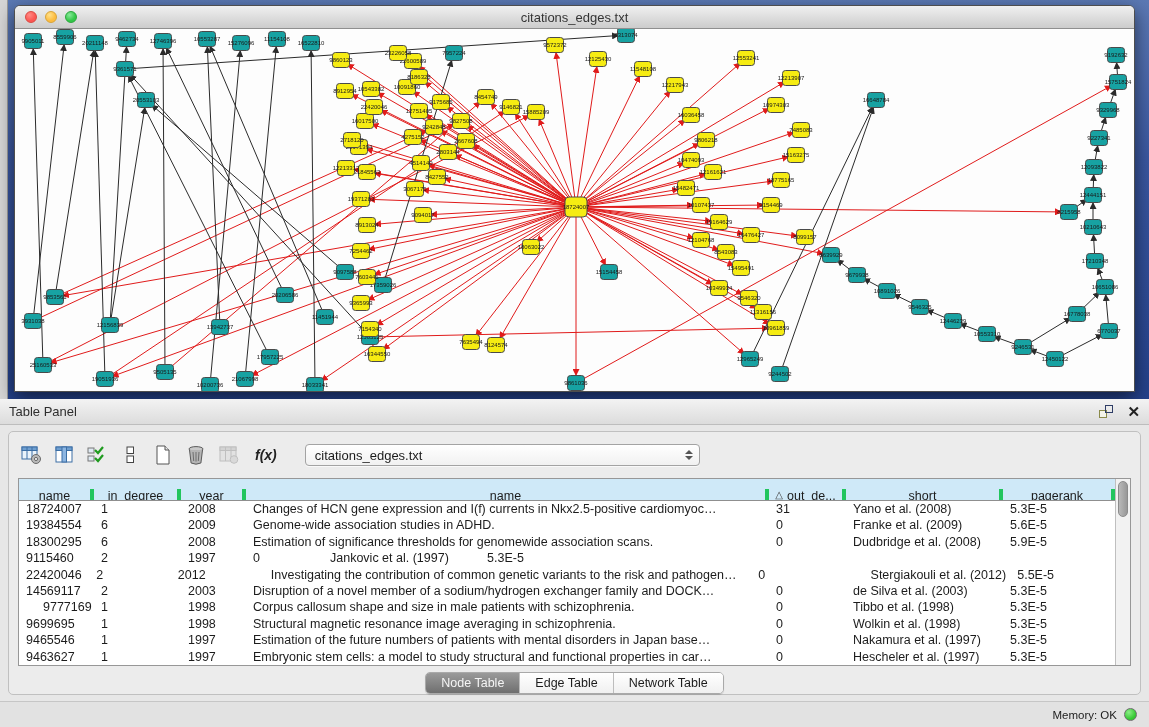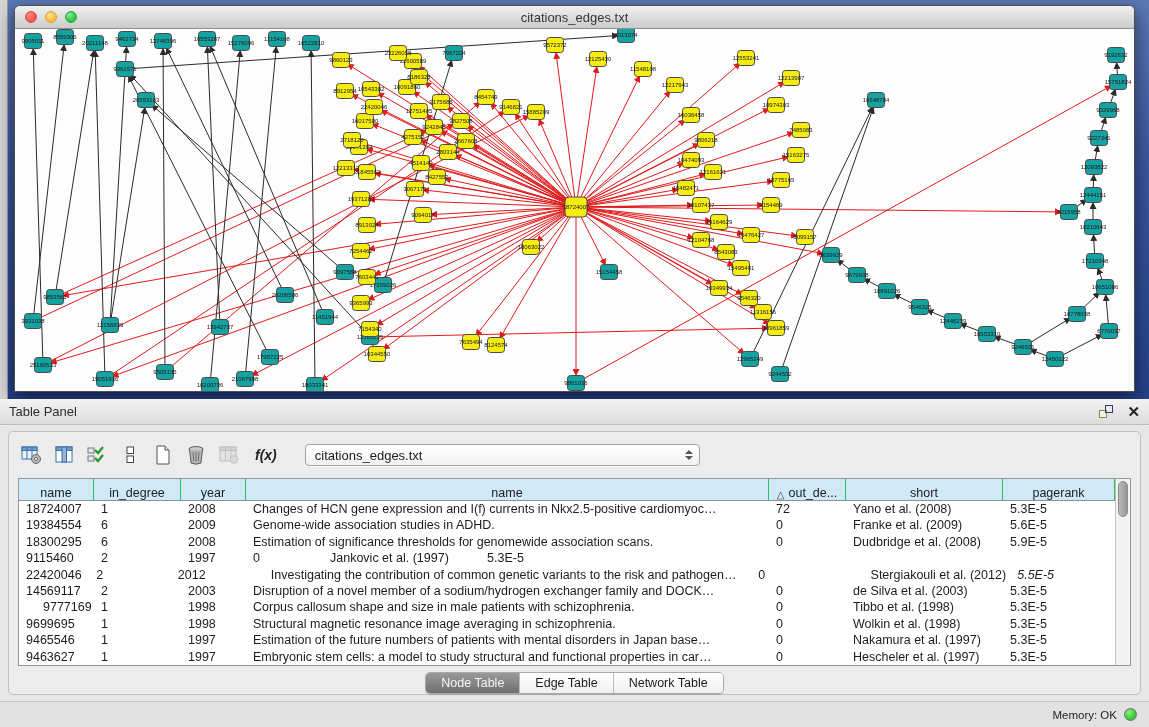--- a/index.html
+++ b/index.html
@@ -47,22 +47,22 @@
            background:linear-gradient(#ffffff,#f1f1f1); padding:0 6px 0 9px; margin-left:14px; box-shadow:0 1px 0 rgba(255,255,255,.7); }
   .combo-value { flex:1; font-size:13px; color:#1c1c1c; }
   .combo-arrows { display:flex; flex-direction:column; gap:2px; align-items:center; }
   .combo-arrows i { width:0; height:0; border-left:4px solid transparent; border-right:4px solid transparent; }
   .combo-arrows .up { border-bottom:4px solid #555; }
   .combo-arrows .dn { border-top:4px solid #555; }
 
   .table-wrap { display:flex; border:1px solid #979797; background:#fff; height:188px; }
   .grid { flex:1; overflow:hidden; }
   .thead { display:flex; height:22px; background:#cfe9f8; border-bottom:1px solid #8f8f8f; }
-  .th { display:flex; align-items:flex-end; justify-content:center; font-size:12.5px; color:#1c1c1c;
-        border-right:1px solid #22c55e; overflow:hidden; white-space:nowrap; }
+  .th { display:flex; align-items:flex-start; justify-content:center; font-size:12.5px; color:#1c1c1c;
+        border-right:4px solid #22c55e; overflow:hidden; white-space:nowrap;margin-top:10px; }
   .th .sortmark { font-size:10px; color:#444; margin-right:4px; }
   .tr { display:flex; height:16.4px; background:#fff; }
   .td { font-size:12.5px; color:#1c1c1c; padding:1px 0 0 7px; overflow:hidden; white-space:nowrap; }
   .vscroll { width:15px; background:#f2f2f2; border-left:1px solid #bfbfbf; position:relative; }
   .vthumb { position:absolute; top:2px; left:2px; width:10px; height:36px; border-radius:5px;
             background:linear-gradient(90deg,#b9b9b9,#989898); border:1px solid #8c8c8c; }
 
   .tabs-row { display:flex; justify-content:center; margin-top:6px; }
   .seg { display:flex; border:1px solid #a9a9a9; border-radius:5px; overflow:hidden;
          box-shadow:0 1px 1px rgba(0,0,0,.15); }
@@ -813,21 +813,21 @@
               <div class="th" style="width: 112px;">
                 <span>pagerank</span>
               </div>
             </div>
           <div id="tbody">
               <div class="tr">
                 <div class="td" style="width: 75px;">18724007</div>
                 <div class="td" style="width: 87px;">1</div>
                 <div class="td" style="width: 65px;">2008</div>
                 <div class="td" style="width: 523px;">Changes of HCN gene expression and I(f) currents in Nkx2.5-positive cardiomyoc…</div>
-                <div class="td" style="width: 77px;">72</div>
+                <div class="td" style="width: 77px;">31</div>
                 <div class="td" style="width: 157px;">Yano et al. (2008)</div>
                 <div class="td" style="width: 112px;">5.3E-5</div>
               </div>
               <div class="tr">
                 <div class="td" style="width: 75px;">19384554</div>
                 <div class="td" style="width: 87px;">6</div>
                 <div class="td" style="width: 65px;">2009</div>
                 <div class="td" style="width: 523px;">Genome-wide association studies in ADHD.</div>
                 <div class="td" style="width: 77px;">0</div>
                 <div class="td" style="width: 157px;">Franke et al. (2009)</div>
@@ -850,21 +850,21 @@
                 <div class="td" style="width: 157px;">Jankovic et al. (1997)</div>
                 <div class="td" style="width: 112px;">5.3E-5</div>
               </div>
               <div class="tr">
                 <div class="td" style="width: 75px;">22420046</div>
                 <div class="td" style="width: 87px;">2</div>
                 <div class="td" style="width: 65px;">2012</div>
                 <div class="td" style="width: 523px; margin-left: 32px;">Investigating the contribution of common genetic variants to the risk and pathogen…</div>
                 <div class="td" style="width: 77px;">0</div>
                 <div class="td" style="width: 157px; margin-left: 40px;">Stergiakouli et al. (2012)</div>
-                <div class="td" style="width: 112px; font-style: italic;">5.5E-5</div>
+                <div class="td" style="width: 112px;">5.5E-5</div>
               </div>
               <div class="tr">
                 <div class="td" style="width: 75px;">14569117</div>
                 <div class="td" style="width: 87px;">2</div>
                 <div class="td" style="width: 65px;">2003</div>
                 <div class="td" style="width: 523px;">Disruption of a novel member of a sodium/hydrogen exchanger family and DOCK…</div>
                 <div class="td" style="width: 77px;">0</div>
                 <div class="td" style="width: 157px;">de Silva et al. (2003)</div>
                 <div class="td" style="width: 112px;">5.3E-5</div>
               </div>

